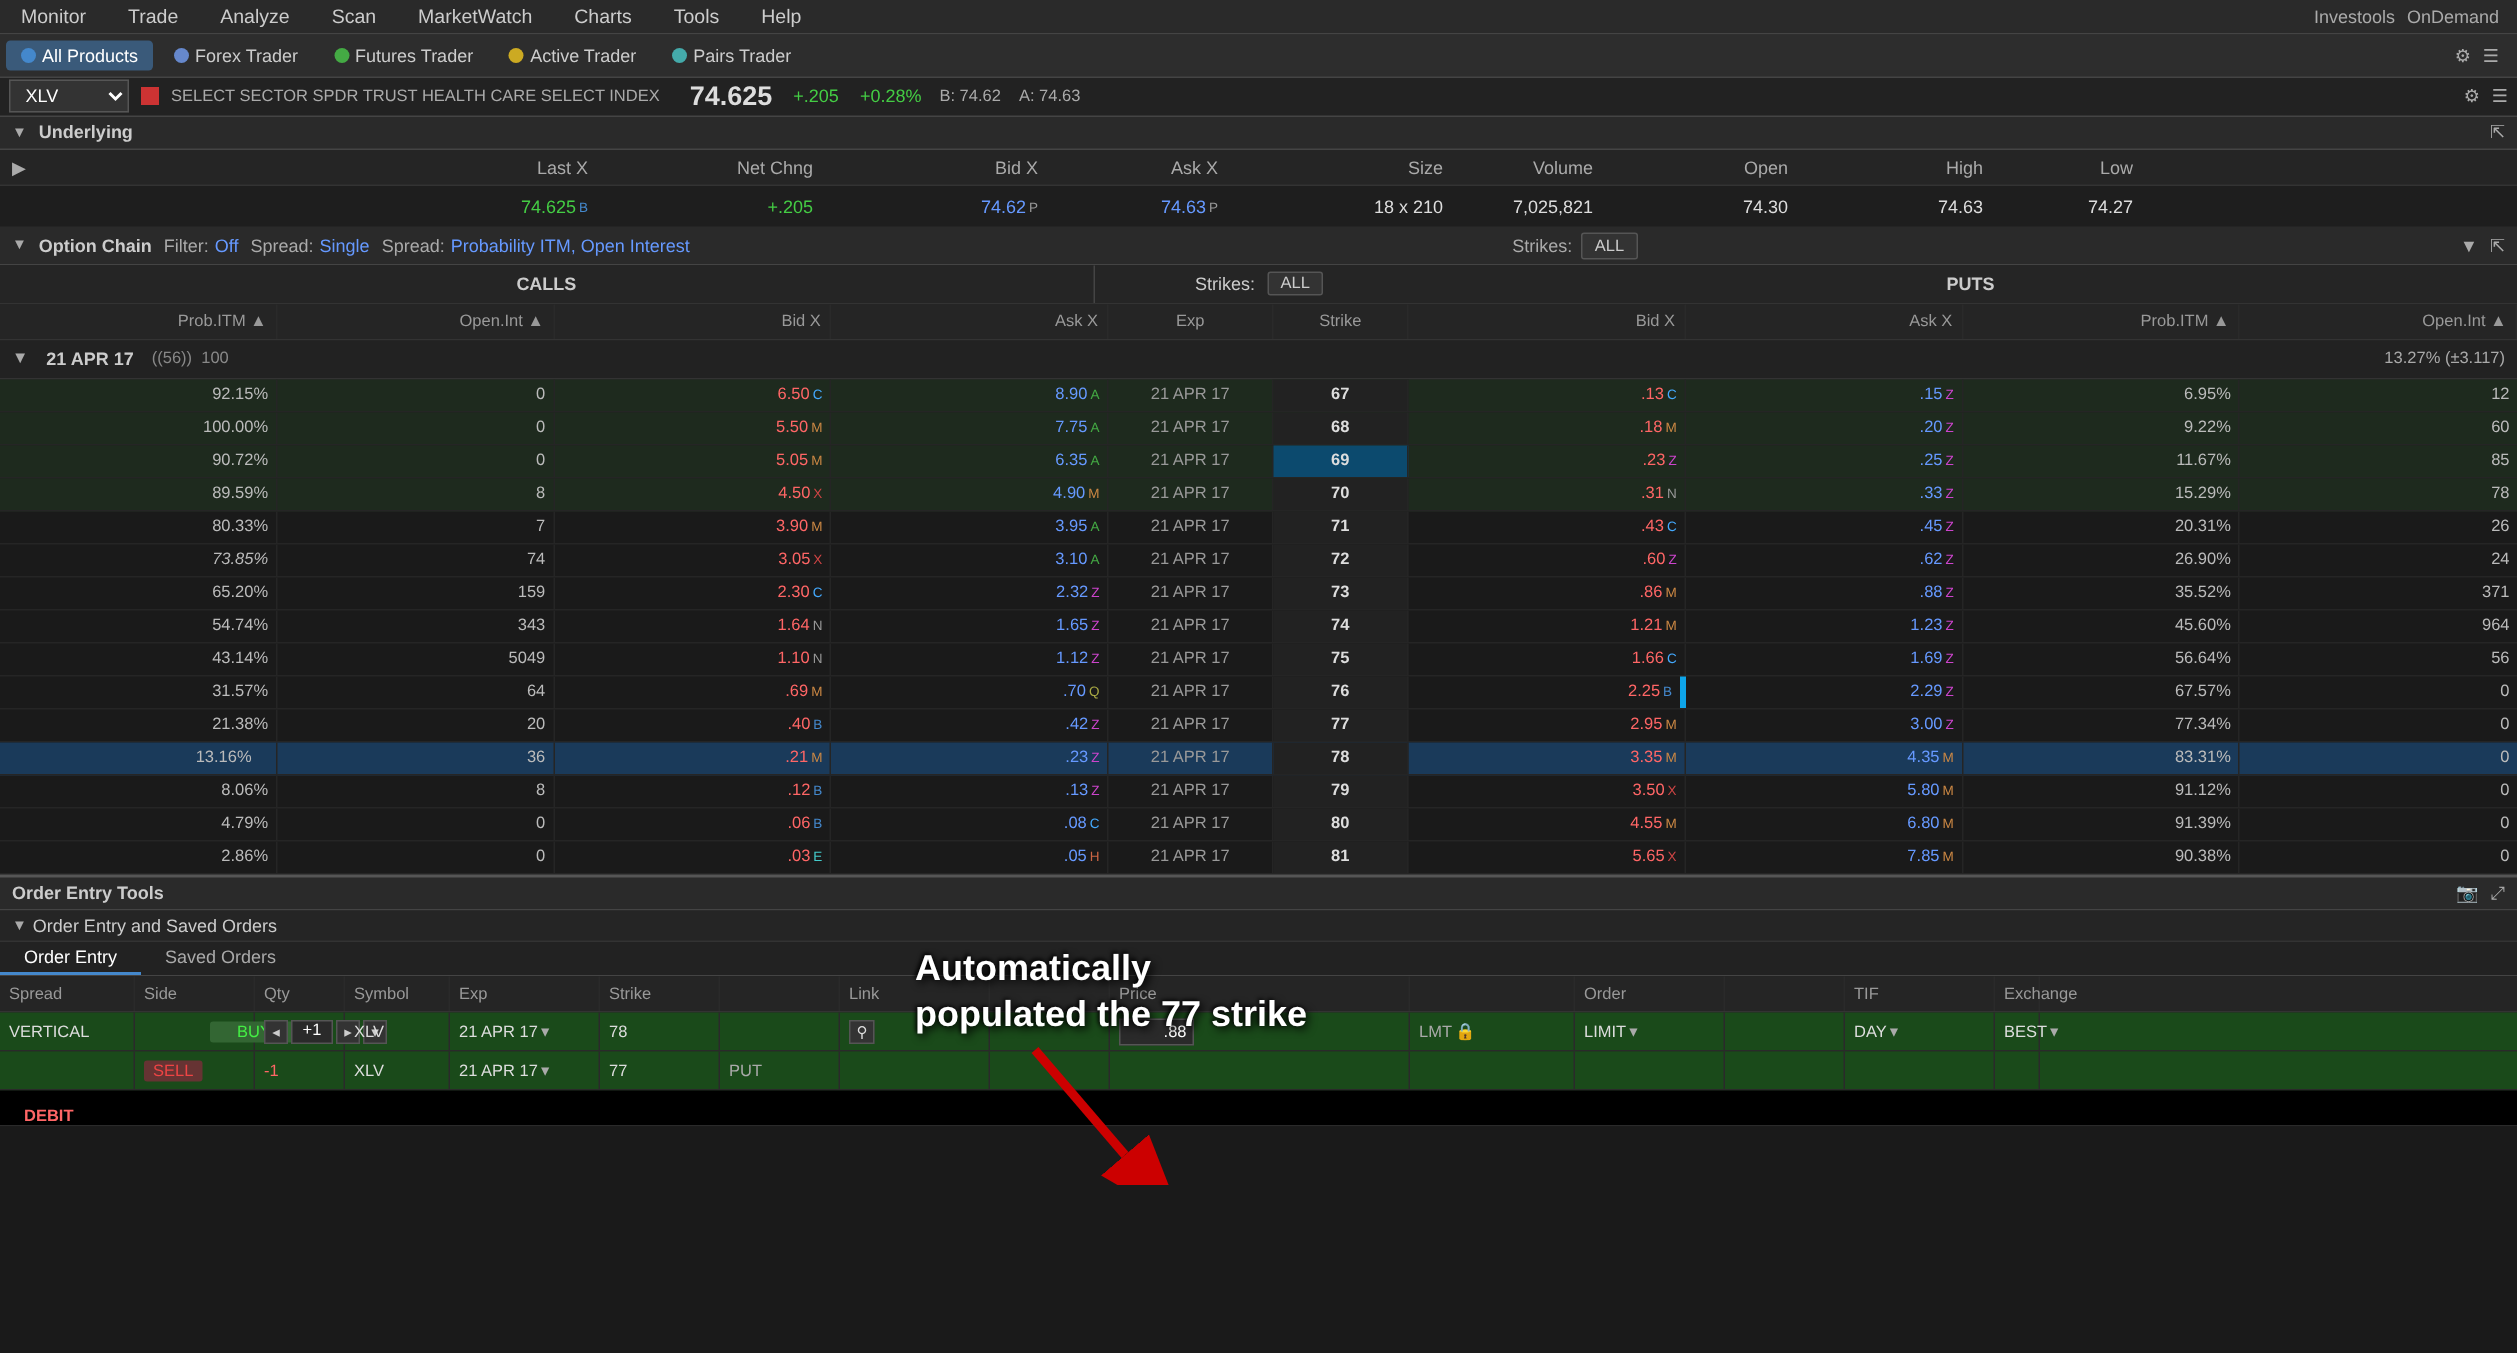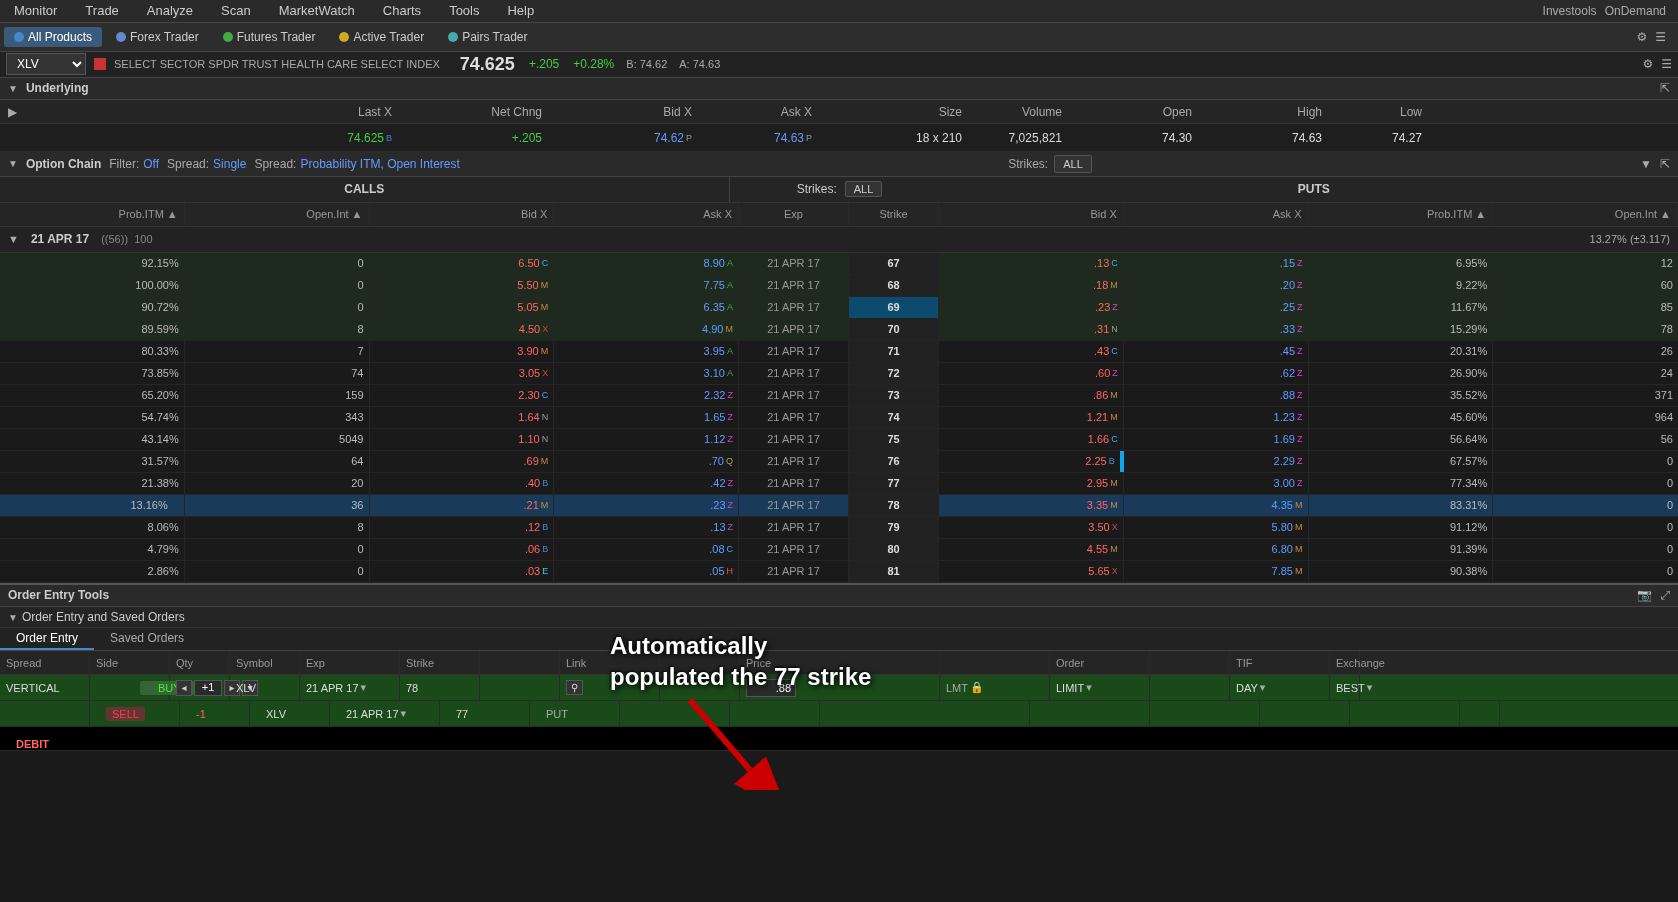--- a/index.html
+++ b/index.html
@@ -80,21 +80,21 @@
 
     .order-section-header { background: #252525; display: flex; align-items: center; height: 26px; padding: 0 8px; border-bottom: 1px solid #333; }
     .order-section-title { color: #ccc; font-size: 12px; display: flex; align-items: center; gap: 4px; }
 
     .order-tabs { display: flex; height: 28px; border-bottom: 1px solid #444; background: #222; }
     .order-tab { padding: 0 16px; display: flex; align-items: center; cursor: pointer; font-size: 12px; color: #aaa; border-bottom: 2px solid transparent; }
     .order-tab.active { color: #fff; border-bottom: 2px solid #4488cc; }
 
     .order-table-header { display: grid; grid-template-columns: 90px 80px 60px 70px 100px 80px 80px 100px 80px 200px 110px 100px 80px 100px 30px; height: 24px; background: #252525; border-bottom: 1px solid #333; }
     .order-table-row { display: grid; grid-template-columns: 90px 80px 60px 70px 100px 80px 80px 100px 80px 200px 110px 100px 80px 100px 30px; height: 26px; background: #1a4a1a; border-bottom: 1px solid #2a2a2a; }
-    .order-table-row2 { display: grid; grid-template-columns: 90px 80px 60px 70px 100px 80px 80px 100px 80px 200px 110px 100px 80px 100px 30px; height: 26px; background: #1a4a1a; border-bottom: 1px solid #2a2a2a; gap: 10px; }
+    .order-table-row2 { display: grid; grid-template-columns: 90px 80px 60px 70px 100px 80px 80px 100px 80px 200px 110px 100px 80px 100px 30px; height: 26px; background: #1a4a1a; border-bottom: 1px solid #2a2a2a; }
     .ohdr { display: flex; align-items: center; padding: 0 6px; font-size: 11px; color: #999; border-right: 1px solid #2a2a2a; }
     .ocol { display: flex; align-items: center; padding: 0 6px; font-size: 11px; color: #ddd; border-right: 1px solid #2a2a2a; }
     .ocol.green { color: #44cc44; }
     .ocol.red { color: #ff6666; }
     .debit-label { color: #ff6666; font-weight: bold; font-size: 11px; margin-left: 8px; }
 
     .qty-ctrl { display: flex; align-items: center; gap: 2px; }
     .qty-btn { background: #333; border: 1px solid #555; color: #ccc; width: 16px; height: 16px; display: flex; align-items: center; justify-content: center; cursor: pointer; font-size: 10px; }
     .qty-val { background: #2a2a2a; border: 1px solid #555; color: #fff; width: 28px; height: 16px; text-align: center; font-size: 11px; }
 
@@ -381,21 +381,21 @@
             <span style="font-size:9px;margin-left:2px;color:#44aaff">C</span>
     </div>
     <div style="display:flex;align-items:center;justify-content:flex-end;padding:0 5px;font-size:11px;border-right:1px solid #252525;">
       <span style="color:#6699ff;">.45</span>
             <span style="font-size:9px;margin-left:2px;color:#cc44cc">Z</span>
     </div>
     <div style="display:flex;align-items:center;justify-content:flex-end;padding:0 5px;font-size:11px;color:#bbb;border-right:1px solid #252525;">20.31%</div>
     <div style="display:flex;align-items:center;justify-content:flex-end;padding:0 5px;font-size:11px;color:#bbb;">26</div>
   </div>
         <div style="display: grid; grid-template-columns: 1fr 1fr 1fr 1fr 110px 90px 1fr 1fr 1fr 1fr; height: 22px; border-bottom: 1px solid rgb(37, 37, 37);">
-    <div style="display:flex;align-items:center;justify-content:flex-end;padding:0 5px;font-size:11px;color:#bbb;border-right:1px solid #252525;">73.85%</div>
+    <div style="display:flex;align-items:center;justify-content:flex-end;padding:0 5px;font-size:11px;color:#bbb;border-right:1px solid #252525;font-style:italic;">73.85%</div>
     <div style="display:flex;align-items:center;justify-content:flex-end;padding:0 5px;font-size:11px;color:#bbb;border-right:1px solid #252525;">74</div>
     <div style="display:flex;align-items:center;justify-content:flex-end;padding:0 5px;font-size:11px;border-right:1px solid #252525;">
       <span style="color:#ff6666;">3.05</span>
             <span style="font-size:9px;margin-left:2px;color:#cc4444">X</span>
     </div>
     <div style="display:flex;align-items:center;justify-content:flex-end;padding:0 5px;font-size:11px;border-right:1px solid #252525;">
       <span style="color:#6699ff;">3.10</span>
             <span style="font-size:9px;margin-left:2px;color:#44aa44">A</span>
     </div>
     <div style="display:flex;align-items:center;justify-content:center;padding:0 4px;font-size:11px;color:#999;border-right:1px solid #252525;">21 APR 17</div>

